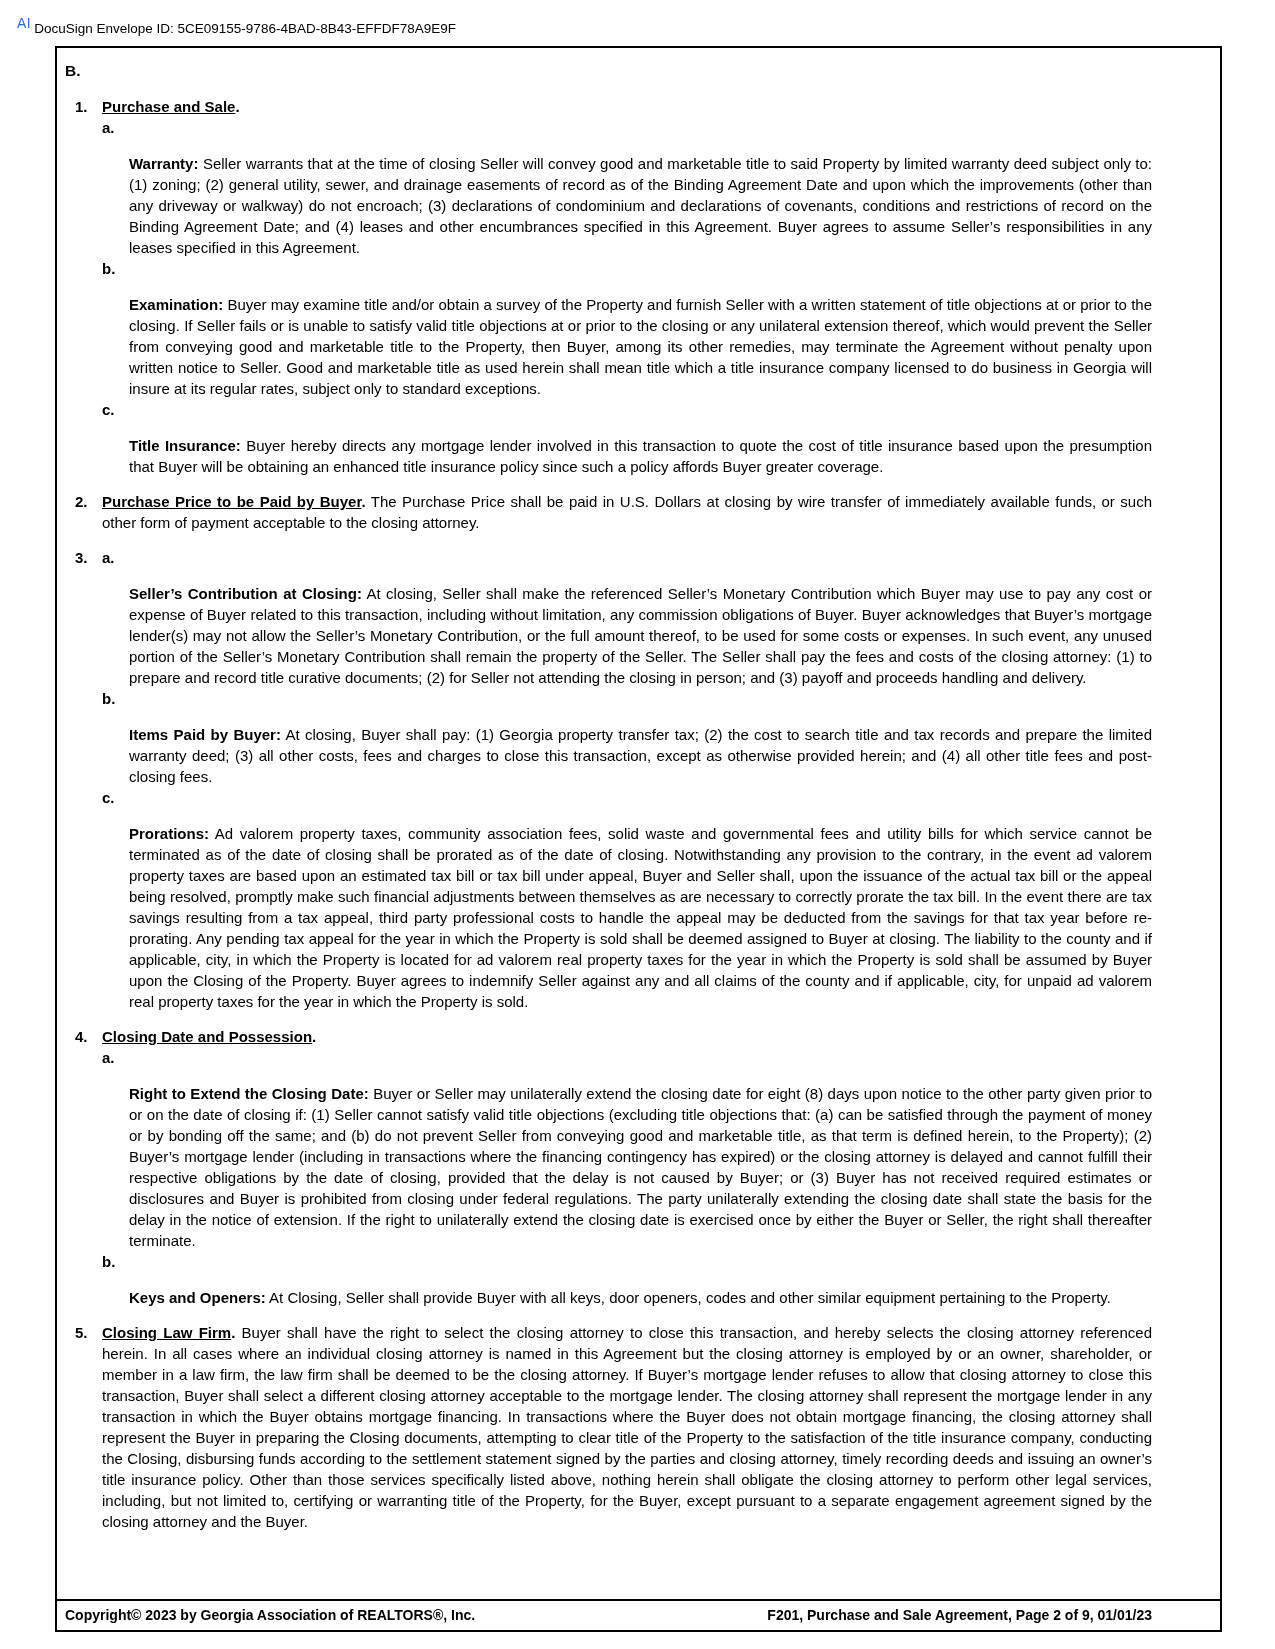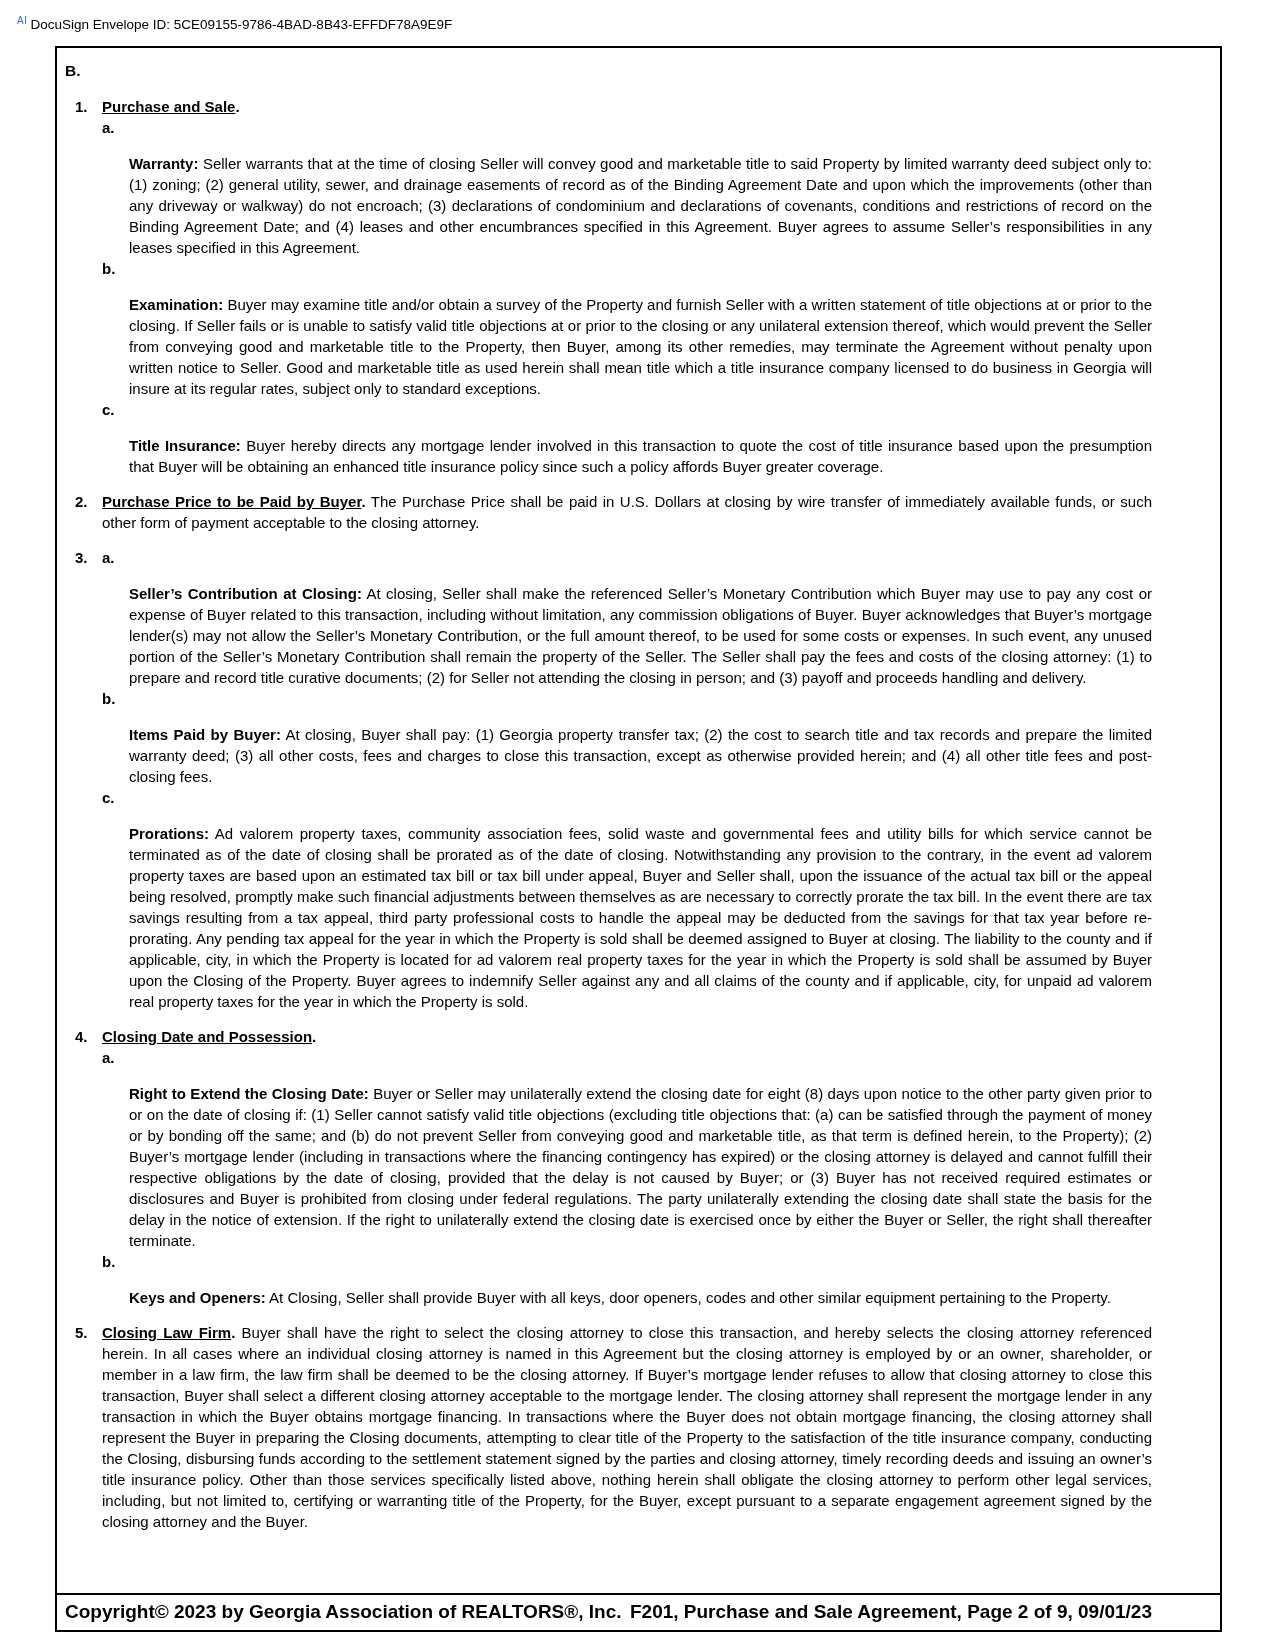--- a/index.html
+++ b/index.html
@@ -15,21 +15,21 @@
   .envelope-line {
     position: absolute;
     top: 15px;
     left: 17px;
     font-size: 13.5px;
     color: #000;
     white-space: nowrap;
   }
   .marker {
     color: #2b6cd4;
-    font-size: 10px;
+    font-size: 14px;
     vertical-align: 5px;
     margin-right: 3px;
     letter-spacing: 0.5px;
   }
   .doc-box {
     position: absolute;
     left: 55px;
     top: 46px;
     width: 1167px;
     height: 1586px;
@@ -74,21 +74,21 @@
     font-weight: bold;
   }
   .sub-text { flex: 1 1 auto; min-width: 0; margin-top: 36px; }
   .doc-footer {
     flex: 0 0 auto;
     border-top: 2px solid #000;
     display: flex;
     justify-content: space-between;
     align-items: center;
     font-weight: bold;
-    font-size: 19px;
+    font-size: 14px;
     padding: 6px 68px 7px 8px;
   }
 </style>
 </head>
 <body>
 
 <div class="envelope-line">
   <span class="marker">AI</span><span>DocuSign Envelope ID: 5CE09155-9786-4BAD-8B43-EFFDF78A9E9F</span>
 </div>
 
@@ -186,15 +186,15 @@
         <div class="jt">
           <span class="bu">Closing Law Firm</span><span class="b">.</span> <span>Buyer shall have the right to select the closing attorney to close this transaction, and hereby selects the closing attorney referenced herein. In all cases where an individual closing attorney is named in this Agreement but the closing attorney is employed by or an owner, shareholder, or member in a law firm, the law firm shall be deemed to be the closing attorney. If Buyer’s mortgage lender refuses to allow that closing attorney to close this transaction, Buyer shall select a different closing attorney acceptable to the mortgage lender. The closing attorney shall represent the mortgage lender in any transaction in which the Buyer obtains mortgage financing. In transactions where the Buyer does not obtain mortgage financing, the closing attorney shall represent the Buyer in preparing the Closing documents, attempting to clear title of the Property to the satisfaction of the title insurance company, conducting the Closing, disbursing funds according to the settlement statement signed by the parties and closing attorney, timely recording deeds and issuing an owner’s title insurance policy. Other than those services specifically listed above, nothing herein shall obligate the closing attorney to perform other legal services, including, but not limited to, certifying or warranting title of the Property, for the Buyer, except pursuant to a separate engagement agreement signed by the closing attorney and the Buyer.</span>
         </div>
       </div>
     </div>
 
   </div>
 
   <div class="doc-footer">
     <span>Copyright© 2023 by Georgia Association of REALTORS®, Inc.</span>
-    <span>F201, Purchase and Sale Agreement, Page 2 of 9, 09/01/23</span>
+    <span>F201, Purchase and Sale Agreement, Page 2 of 9, 01/01/23</span>
   </div>
 </div>
 
 </body></html>

